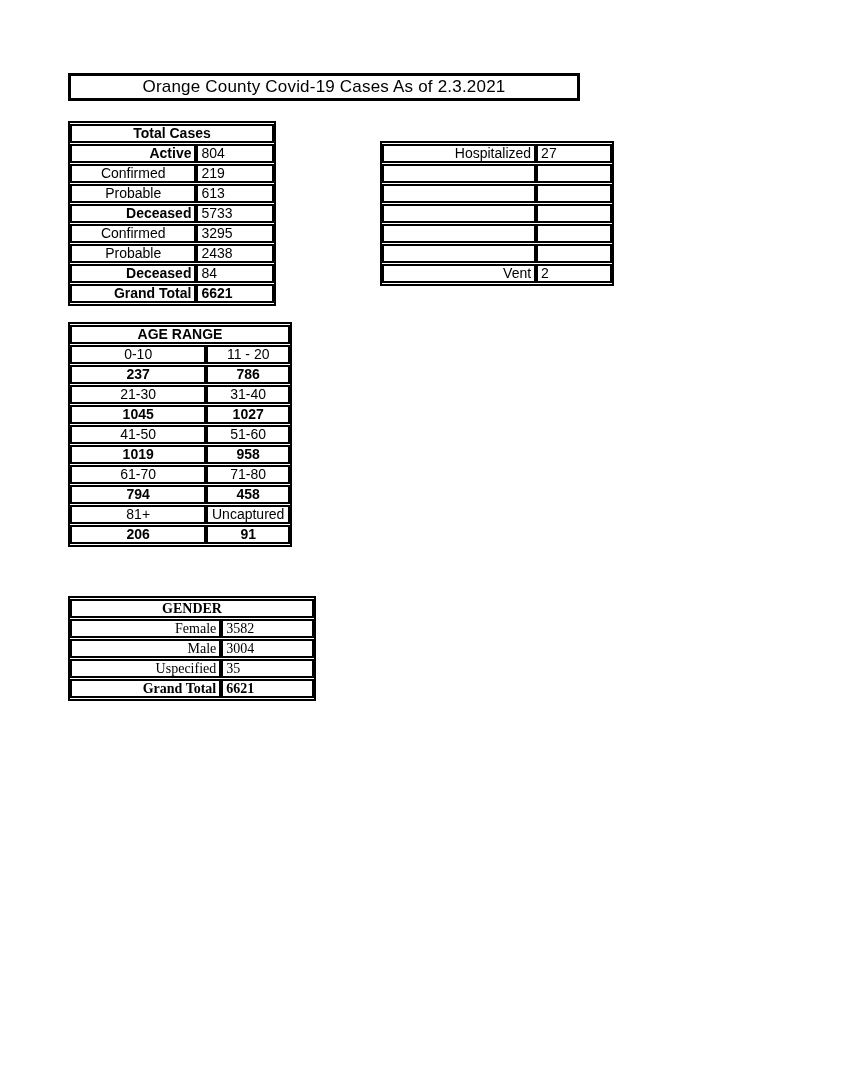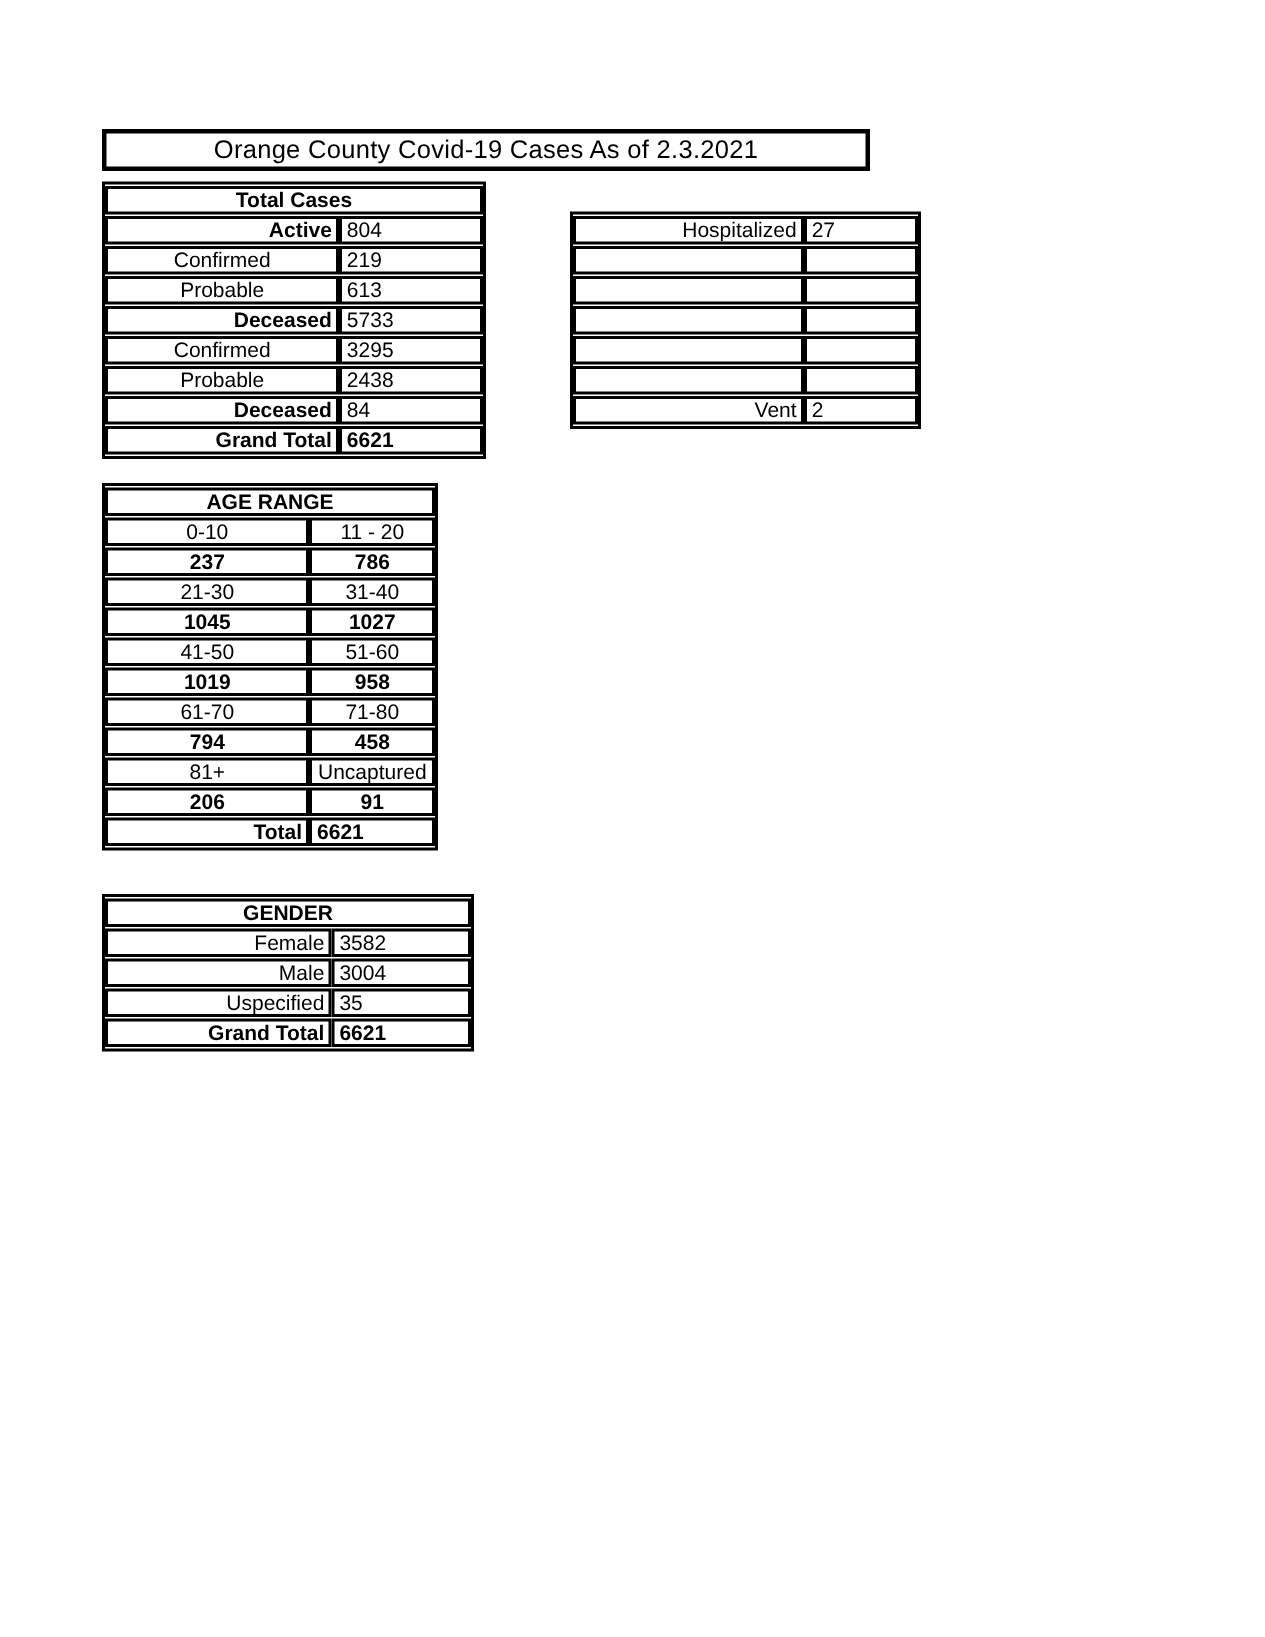--- a/index.html
+++ b/index.html
@@ -12,28 +12,27 @@
   }
   .page { position: absolute; inset: 0; background: #ffffff; }
 
   .title-box {
     position: absolute; left: 68px; top: 73px;
     width: 506px; height: 22px;
     border: 3px solid #000;
     display: flex; align-items: center; justify-content: center;
     font-size: 17px; letter-spacing: 0.2px;
     background: #fff;
-    margin-top: 13px;
   }
 
   .tbl-wrap { position: absolute; }
-  #total-cases-wrap { left: 68px; top: 121px; width: 256px; }
+  #total-cases-wrap { left: 68px; top: 121px; width: 208px; }
   #hospitalized-wrap { left: 380px; top: 141px; width: 234px; }
   #age-range-wrap { left: 68px; top: 322px; width: 224px; }
-  #gender-wrap { left: 68px; top: 596px; width: 248px; }
+  #gender-wrap { left: 68px; top: 596px; width: 248px; font-family: Liberation Serif, serif; }
 
   table.grid {
     width: 100%;
     box-sizing: border-box;
     border-collapse: separate;
     border-spacing: 0 1px;
     border: 2px solid #000;
     table-layout: fixed;
     background: #ffffff;
   }
@@ -188,24 +187,20 @@
         <td class="c b">458</td>
       </tr>
       <tr>
         <td class="c">81+</td>
         <td class="c">Uncaptured</td>
       </tr>
       <tr>
         <td class="c b">206</td>
         <td class="c b">91</td>
       </tr>
-      <tr>
-        <td class="l b shade">Total</td>
-        <td class="r b shade">6621</td>
-      </tr>
     </tbody>
       </table>
   </div>
 
   <div class="tbl-wrap" id="gender-wrap">
     <table class="grid">
       <colgroup>
           <col style="width:62%">
           <col style="width:38%">
         </colgroup>

